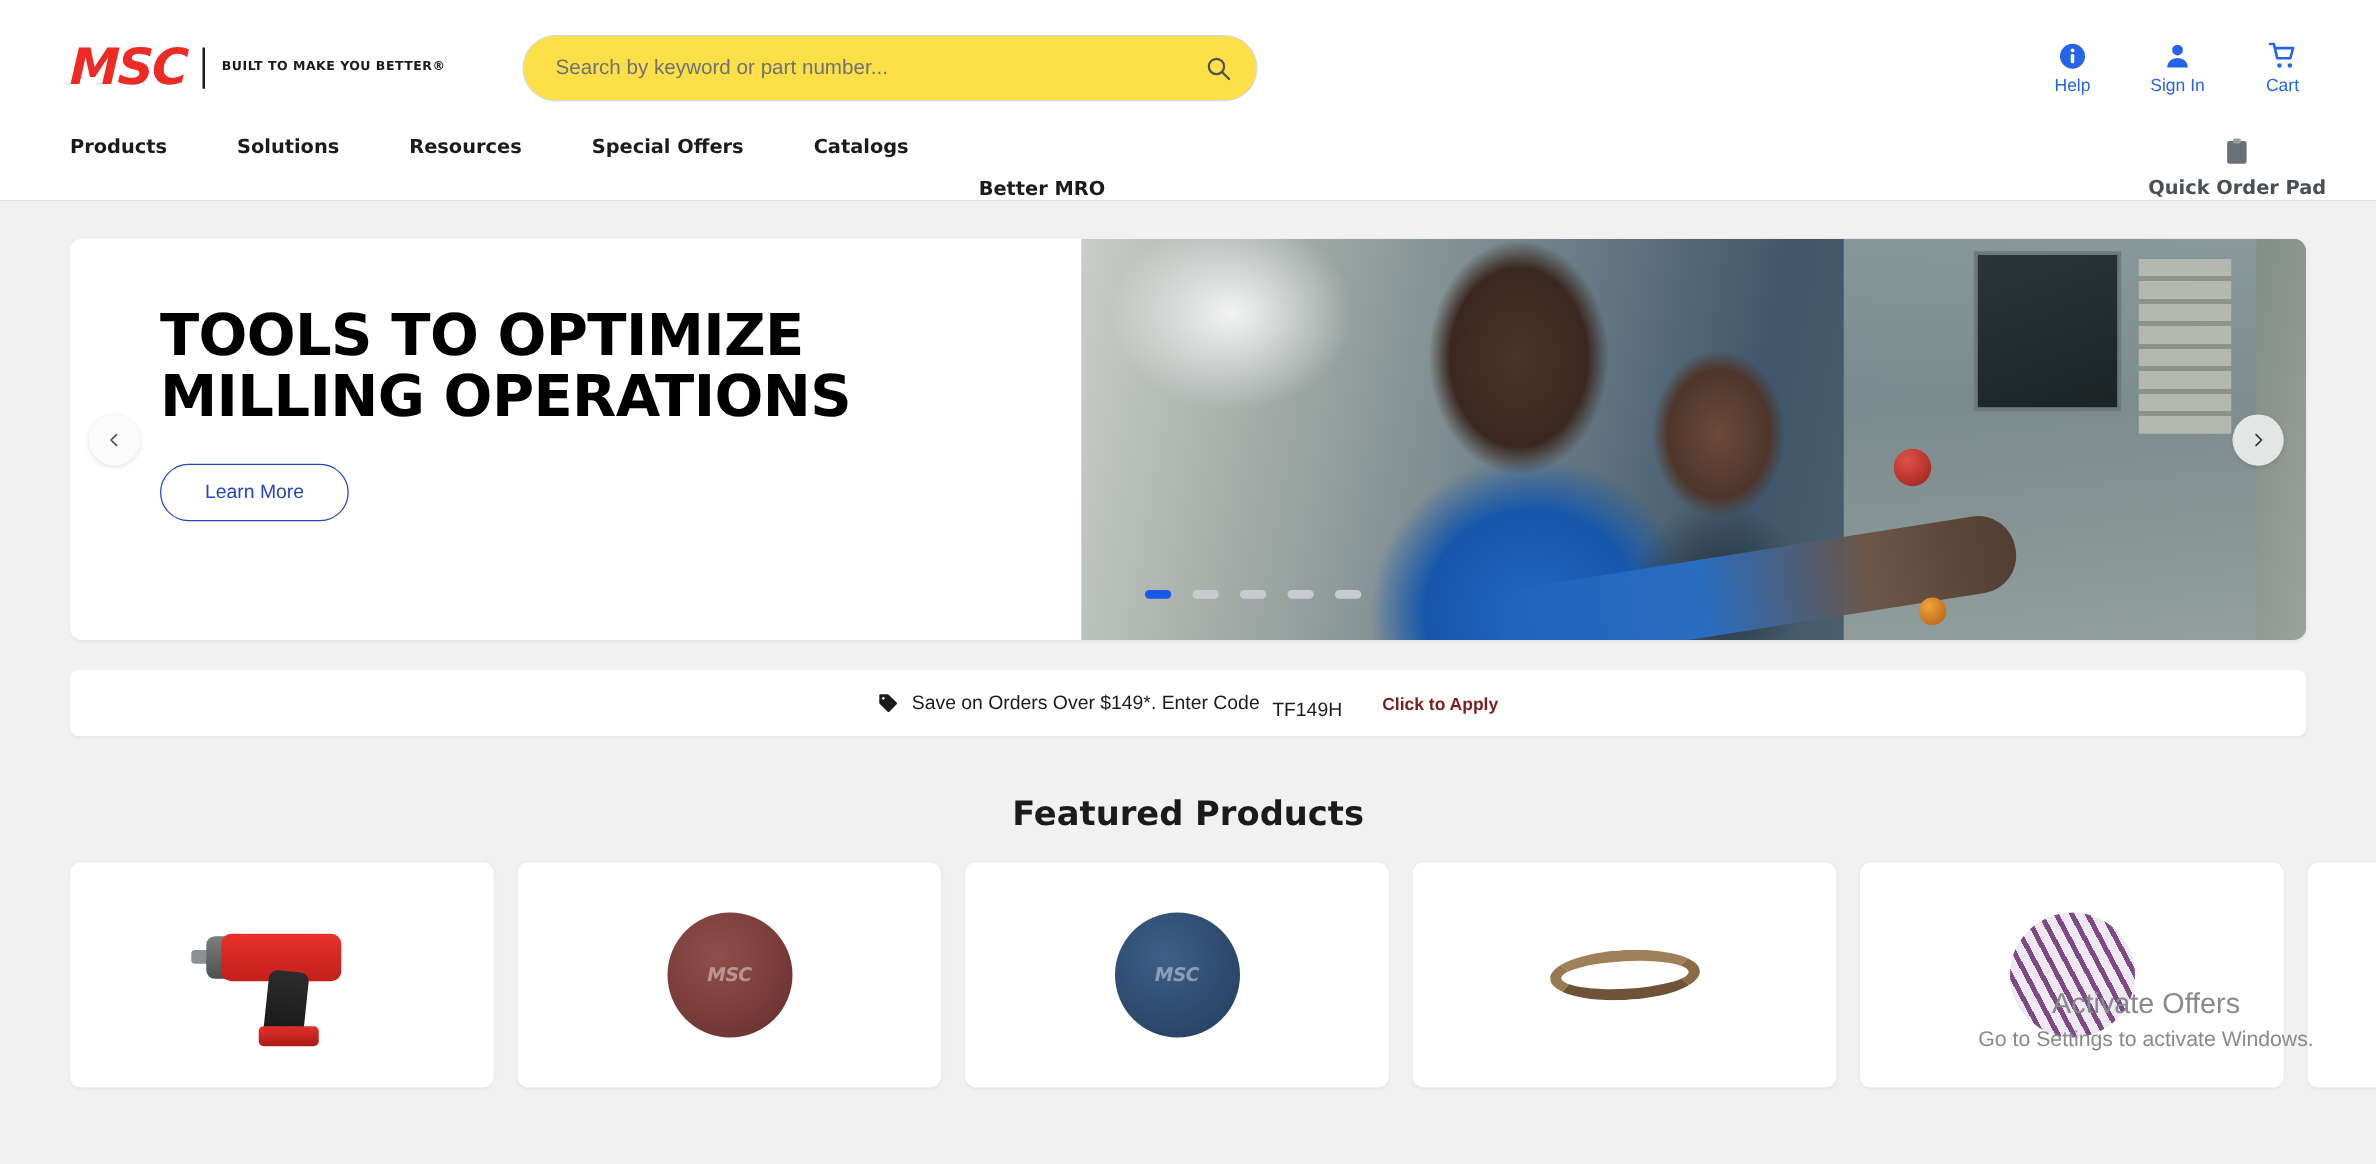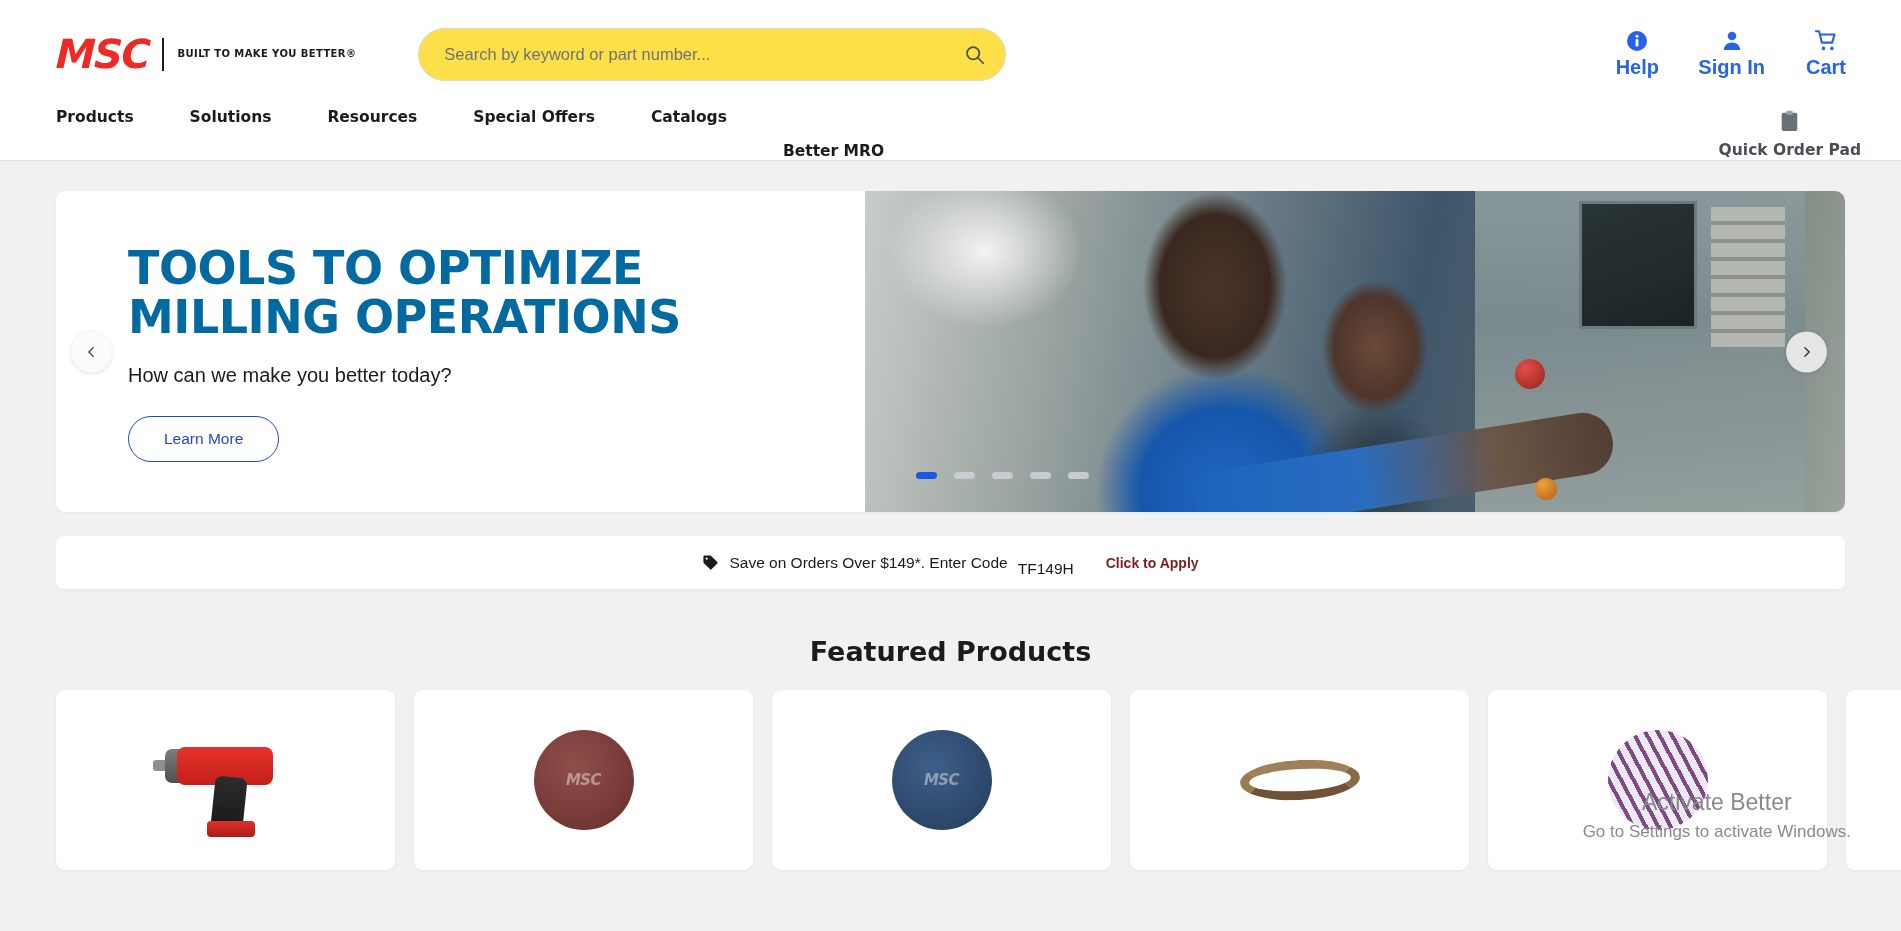--- a/index.html
+++ b/index.html
@@ -84,21 +84,21 @@
     align-items: flex-start;
     gap: 38px;
     padding-right: 12px;
   }
   .util-item {
     display: flex; flex-direction: column;
     align-items: center; gap: 3px;
     cursor: pointer; min-width: 46px;
   }
   .util-label {
-    font-size: 20px; font-weight: 700;
+    font-size: 14px; font-weight: 400;
     color: #2563eb;
     font-family: "Liberation Sans", sans-serif;
   }
 
   
   .header-bottom {
     display: flex;
     align-items: center;
     padding: 0 40px 0 56px;
     height: 52px;
@@ -206,21 +206,21 @@
   .hero-content {
     position: absolute;
     left: 72px; top: 53px;
     z-index: 5;
   }
   .hero-title {
     font-family: "DejaVu Sans", sans-serif;
     font-size: 46px;
     font-weight: 700;
     line-height: 1.06;
-    color: #0369a1;
+    color: #000000;
     letter-spacing: -0.5px;
     white-space: pre-line;
   }
   .hero-sub {
     margin-top: 22px;
     font-size: 20px;
     color: #1b1b1b;
     font-family: "Liberation Sans", sans-serif;
   }
   .hero-cta {
@@ -458,21 +458,20 @@
       <div class="hero-screen"></div>
       <div class="hero-keys"></div>
       <div class="hero-ebtn"></div>
       <div class="hero-obtn"></div>
     </div>
     <div class="hero-fade"></div>
 
     <div class="hero-content">
       <h1 class="hero-title">TOOLS TO OPTIMIZE
 MILLING OPERATIONS</h1>
-      <p class="hero-sub">How can we make you better today?</p>
       <div class="hero-cta">Learn More</div>
     </div>
 
     <div class="hero-dots">
       <span class="dot active"></span>
       <span class="dot"></span>
       <span class="dot"></span>
       <span class="dot"></span>
       <span class="dot"></span>
     </div>
@@ -530,17 +529,17 @@
     </div>
 
     <div class="card">
       <div class="disc disc-purple"></div>
     </div>
 
     <div class="card partial"></div>
   </div>
 
   <div class="watermark">
-    <div class="wm-title">Activate Better</div>
+    <div class="wm-title">Activate Offers</div>
     <div class="wm-sub">Go to Settings to activate Windows.</div>
   </div>
 
 </main>
 
 </body></html>

